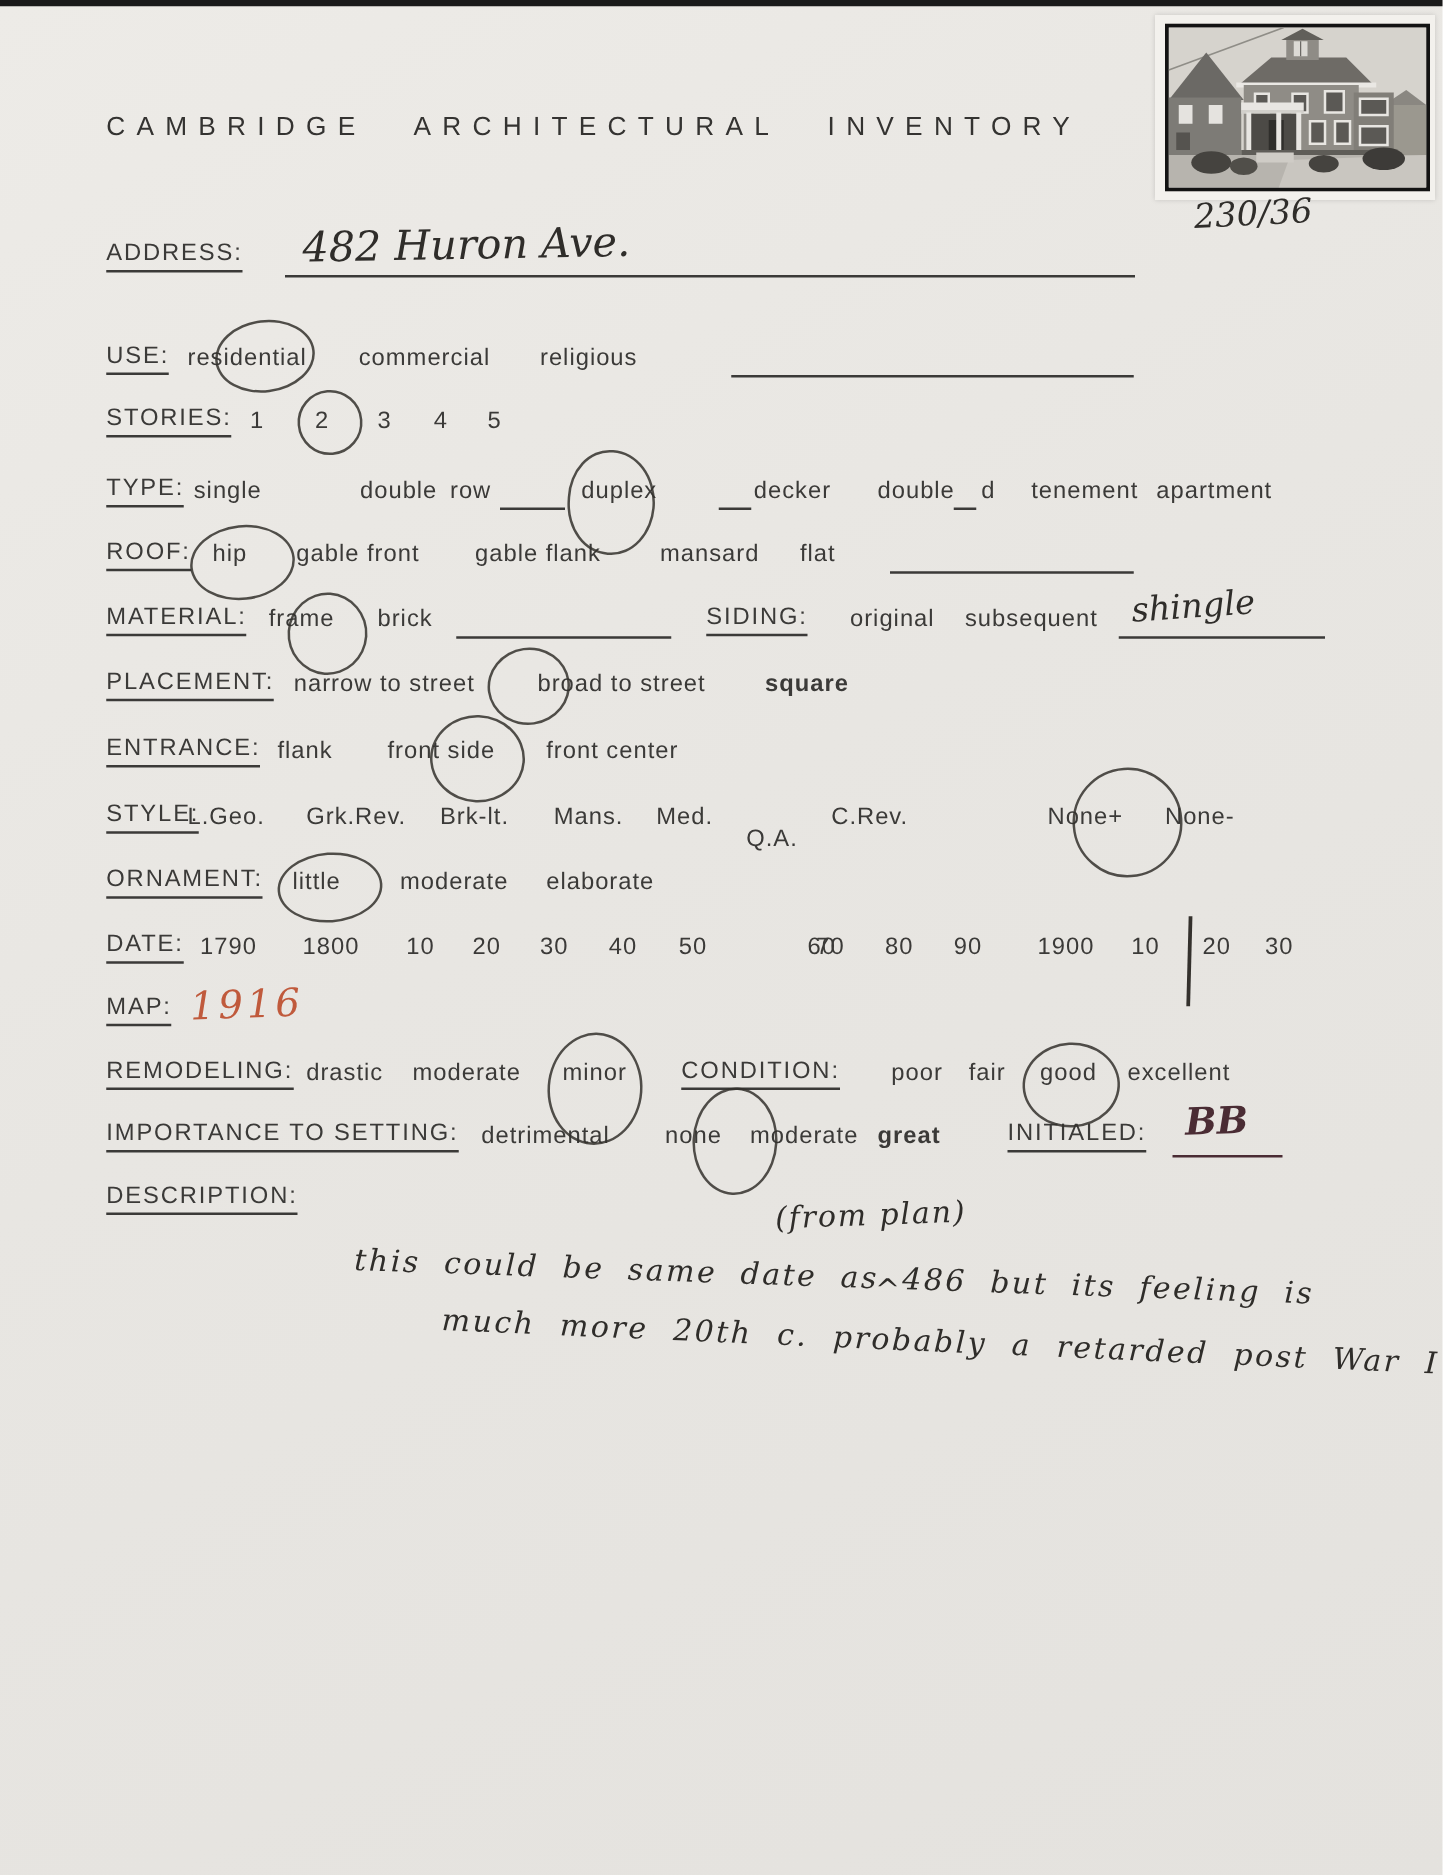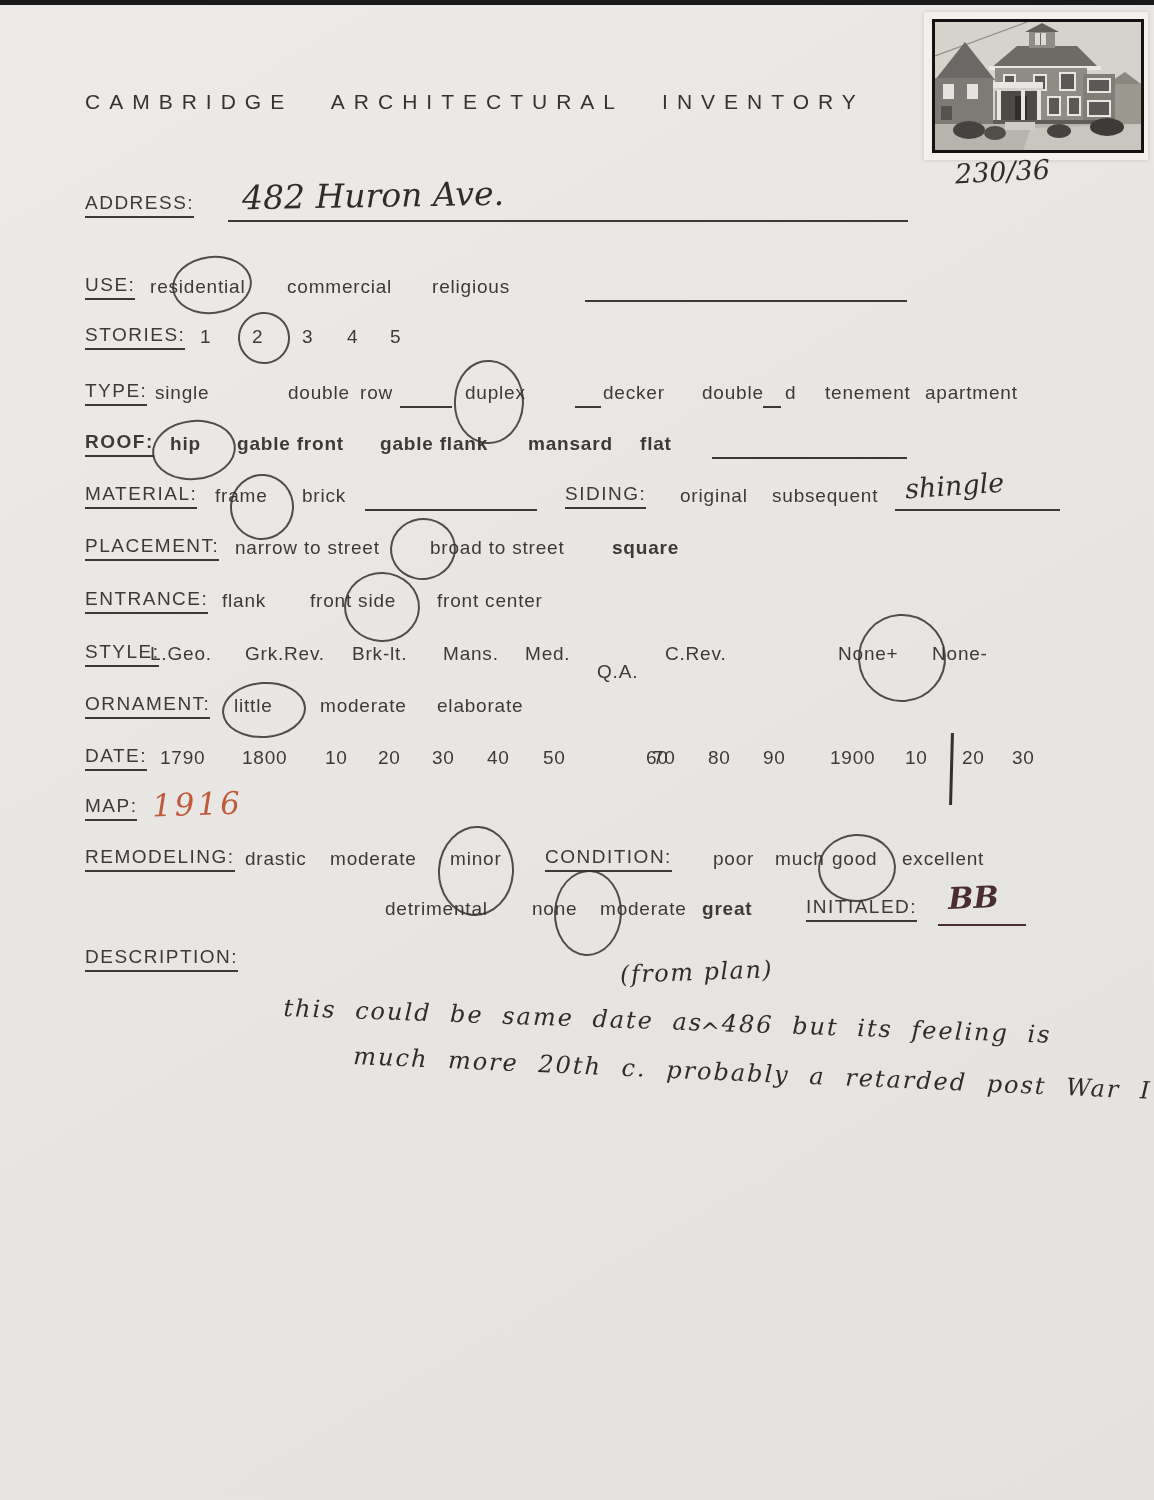--- a/index.html
+++ b/index.html
@@ -129,21 +129,21 @@
   <span class="it" style="left:465px;">duplex</span>
   <span class="wline" style="left:575px;width:26px;top:26px;"></span>
   <span class="it" style="left:603px;">decker</span>
   <span class="it" style="left:702px;">double</span>
   <span class="wline" style="left:763px;width:18px;top:26px;"></span>
   <span class="it" style="left:785px;">d</span>
   <span class="it" style="left:825px;">tenement</span>
   <span class="it" style="left:925px;">apartment</span>
 </div>
 
-<div class="row" style="top:431px;font-weight:bold;">
+<div class="row" style="top:431px;">
   <span class="lab" style="left:85px;">ROOF:</span>
   <span class="it" style="left:170px;">hip</span>
   <span class="it" style="left:237px;">gable front</span>
   <span class="it" style="left:380px;">gable flank</span>
   <span class="it" style="left:528px;text-align:right;">mansard</span>
   <span class="it" style="left:640px;">flat</span>
   <span class="wline" style="left:712px;width:195px;top:26px;"></span>
 </div>
 
 <div class="row" style="top:483px;">
@@ -217,26 +217,27 @@
 </div>
 <span class="hand hand-red" style="left:152px;top:786px;font-size:31px;letter-spacing:3px;transform:rotate(-2deg);">1916</span>
 
 <div class="row" style="top:846px;">
   <span class="lab" style="left:85px;">REMODELING:</span>
   <span class="it" style="left:245px;">drastic</span>
   <span class="it" style="left:330px;">moderate</span>
   <span class="it" style="left:450px;">minor</span>
   <span class="lab" style="left:545px;">CONDITION:</span>
   <span class="it" style="left:713px;">poor</span>
-  <span class="it" style="left:775px;">much</span>
+  <span class="it" style="left:775px;">fair</span>
   <span class="it" style="left:832px;">good</span>
   <span class="it" style="left:902px;">excellent</span>
 </div>
 
 <div class="row" style="top:896px;">
+  <span class="lab" style="left:85px;">IMPORTANCE TO SETTING:</span>
   <span class="it" style="left:385px;">detrimental</span>
   <span class="it" style="left:532px;">none</span>
   <span class="it" style="left:600px;">moderate</span>
   <span class="it" style="left:702px;font-weight:bold;">great</span>
   <span class="lab" style="left:806px;">INITIALED:</span>
   <span class="wline" style="left:938px;width:88px;top:28px;border-color:#4a2c34;"></span>
 </div>
 <span class="hand hand-maroon" style="left:948px;top:880px;font-size:30px;font-weight:bold;transform:rotate(-2deg);">BB</span>
 
 <div class="row" style="top:946px;">

